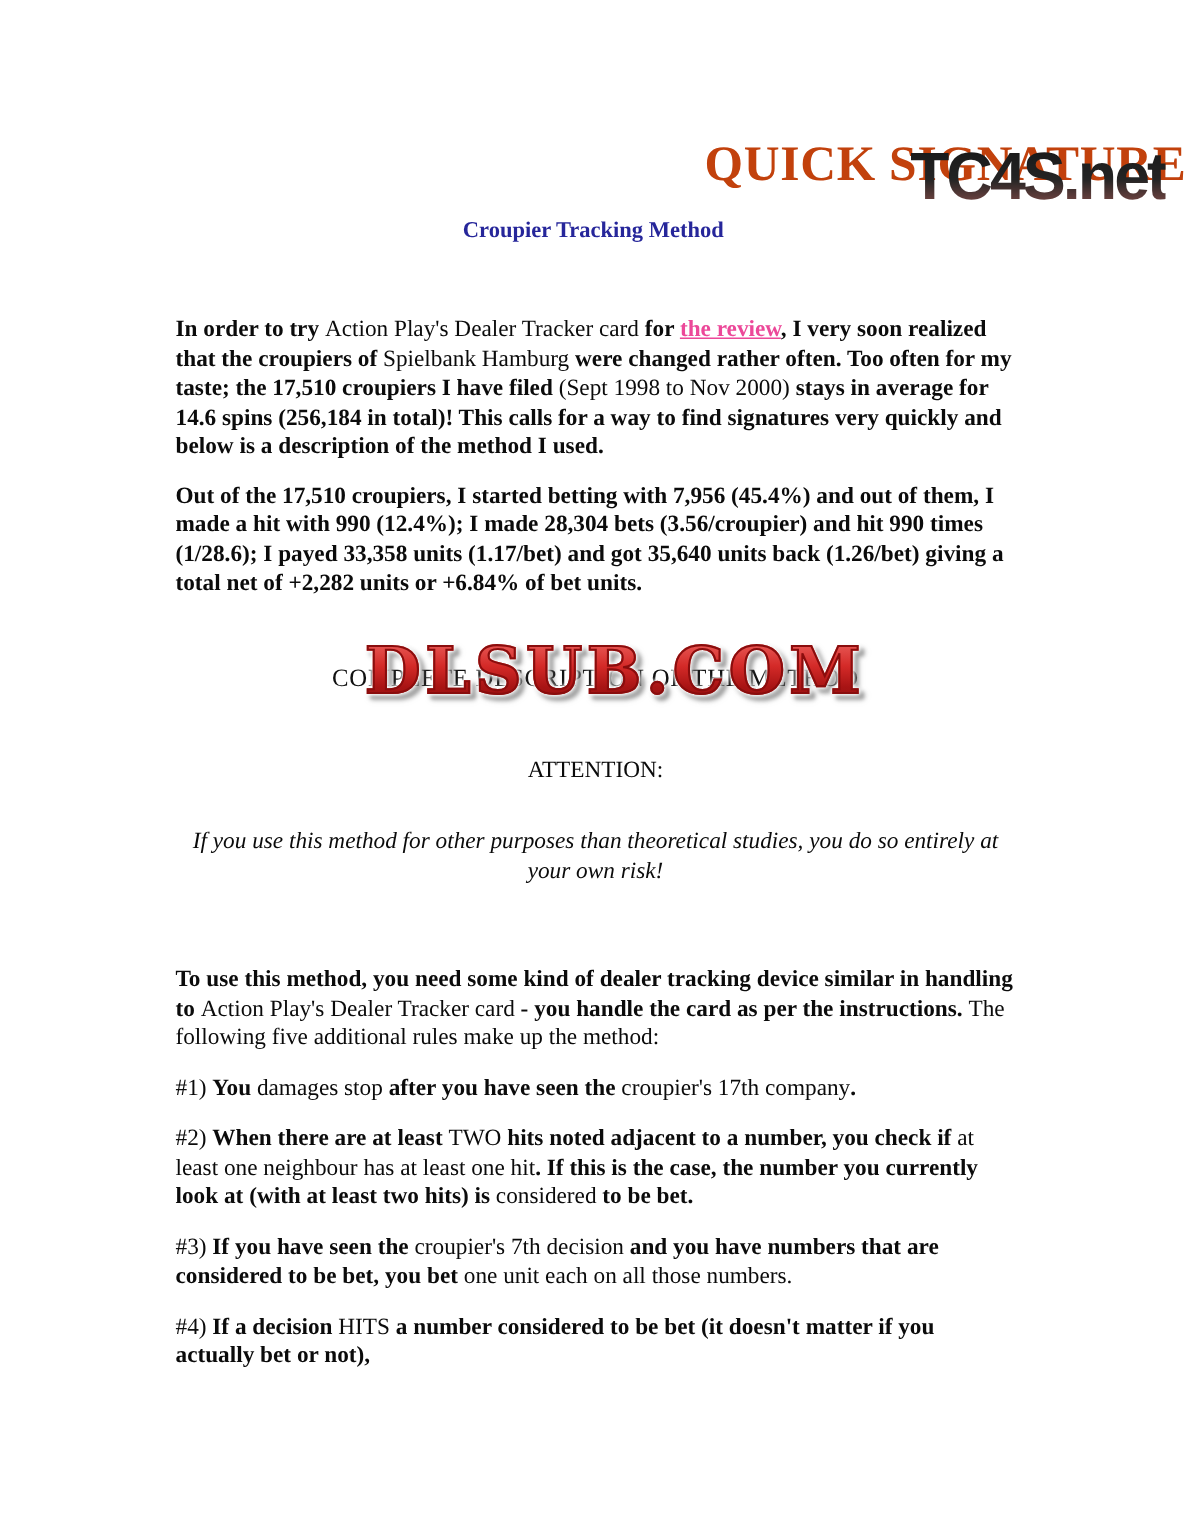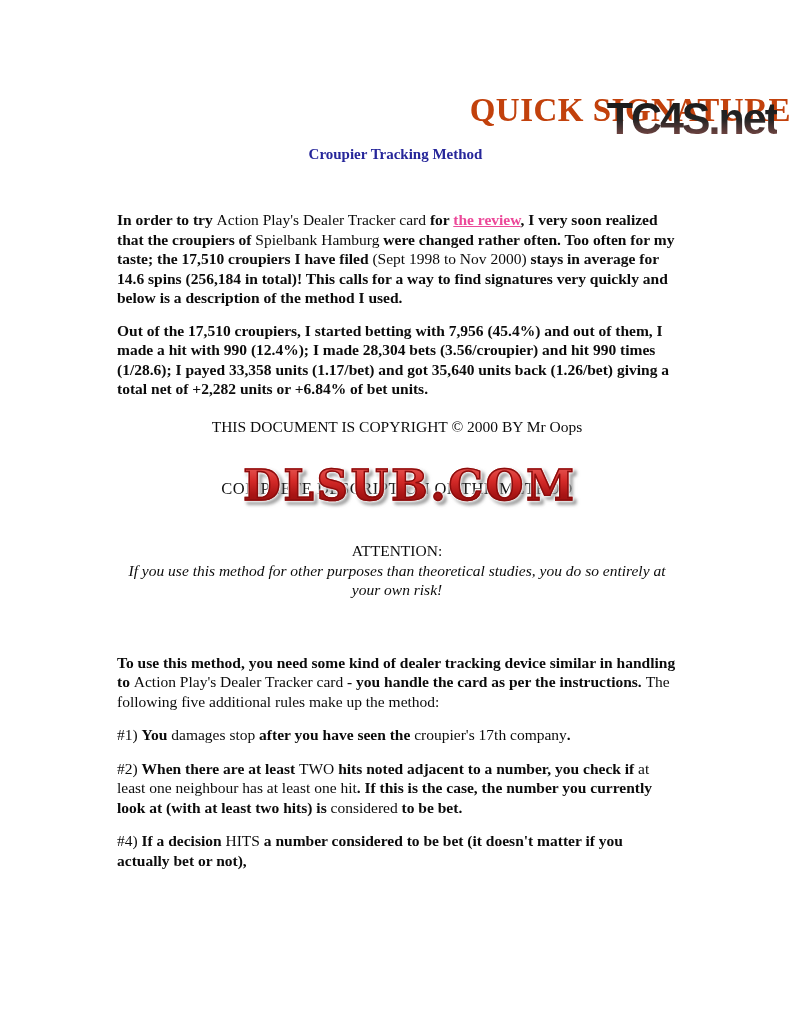--- a/index.html
+++ b/index.html
@@ -32,21 +32,21 @@
 
   
   .doc { padding:0 114px 0 117px; }
   .para { font-size:15.5px; line-height:19.5px; text-align:left; }
   .p-intro { margin-top:47px; }
   .p-stats { margin-top:13px; }
   .run-bold { font-weight:bold; }
   .run-regular { font-weight:normal; }
   .run-link { font-weight:bold; color:#ec4899; text-decoration:underline; cursor:pointer; }
 
-  .center { text-align:center; font-size:15.5px; line-height:19.5px; }
+  .center { text-align:center; font-size:15.5px; line-height:19.5px;margin-top:28px; }
   .copyright { margin-top:18px; }
   .copy-note { margin-top:14px; }
 
   
   .heading-wrap { position:relative; margin-top:31px; height:44px; }
   .section-heading {
     position:absolute; left:0; right:0; top:12px;
     text-align:center; font-size:16.5px; letter-spacing:.5px; color:#111;
   }
   .dlsub {
@@ -77,34 +77,34 @@
 
   <div class="title">QUICK SIGNATURE</div>
   <div class="subtitle">Croupier Tracking Method</div>
 
   <div class="doc">
 
     <p class="para p-intro"><span class="run-bold">In order to try </span><span class="run-regular">Action Play's Dealer Tracker card </span><span class="run-bold">for </span><a class="run-link" href="#">the review</a><span class="run-bold">, I very soon realized that the croupiers of </span><span class="run-regular">Spielbank Hamburg </span><span class="run-bold">were changed rather often. Too often for my taste; the 17,510 croupiers I have filed </span><span class="run-regular">(Sept 1998 to Nov 2000) </span><span class="run-bold">stays in average for 14.6 spins (256,184 in total)! This calls for a way to find signatures very quickly and below is a description of the method I used.</span></p>
 
     <p class="para p-stats"><span class="run-bold">Out of the 17,510 croupiers, I started betting with 7,956 (45.4%) and out of them, I made a hit with 990 (12.4%); I made 28,304 bets (3.56/croupier) and hit 990 times (1/28.6); I payed 33,358 units (1.17/bet) and got 35,640 units back (1.26/bet) giving a total net of +2,282 units or +6.84% of bet units.</span></p>
 
-    <div class="center copyright">THIS DOCUMENT IS COPYRIGHT © 2000 BY Mr Oops</div>
 
 
     <div class="heading-wrap">
       <div class="section-heading">COMPLETE DESCRIPTION OF THE METHOD</div>
       <div class="dlsub">DLSUB.COM</div>
     </div>
 
     <div class="center attention-label">ATTENTION:</div>
     <div class="center attention-text">
       <div>If you use this method for other purposes than theoretical studies, you do so entirely at your own risk!</div>
     </div>
 
     <p class="para p-method"><span class="run-bold">To use this method, you need some kind of dealer tracking device similar in handling to </span><span class="run-regular">Action Play's Dealer Tracker card </span><span class="run-bold">- you handle the card as per the instructions. </span><span class="run-regular">The following five additional rules make up the method:</span></p>
 
     <p class="para p-rule"><span class="run-regular">#1) </span><span class="run-bold">You</span><span class="run-regular"> damages stop </span><span class="run-bold">after you have seen the</span><span class="run-regular"> croupier's 17th company</span><span class="run-bold">.</span></p>
     <p class="para p-rule"><span class="run-regular">#2) </span><span class="run-bold">When there are at least </span><span class="run-regular">TWO </span><span class="run-bold">hits noted adjacent to a number, you check if </span><span class="run-regular">at least one neighbour has at least one hit</span><span class="run-bold">. If this is the case, the number you currently look at (with at least two hits) is </span><span class="run-regular">considered </span><span class="run-bold">to be bet.</span></p>
+    <p class="para p-rule"><span class="run-regular">#3) </span><span class="run-bold">If you have seen the </span><span class="run-regular">croupier's 7th decision </span><span class="run-bold">and you have numbers that are considered to be bet, you bet </span><span class="run-regular">one unit each on all those numbers.</span></p>
     <p class="para p-rule"><span class="run-regular">#4) </span><span class="run-bold">If a decision </span><span class="run-regular">HITS </span><span class="run-bold">a number considered to be bet (it doesn't matter if you actually bet or not), </span></p>
 
   </div>
 
 </div>
 
 </body></html>

